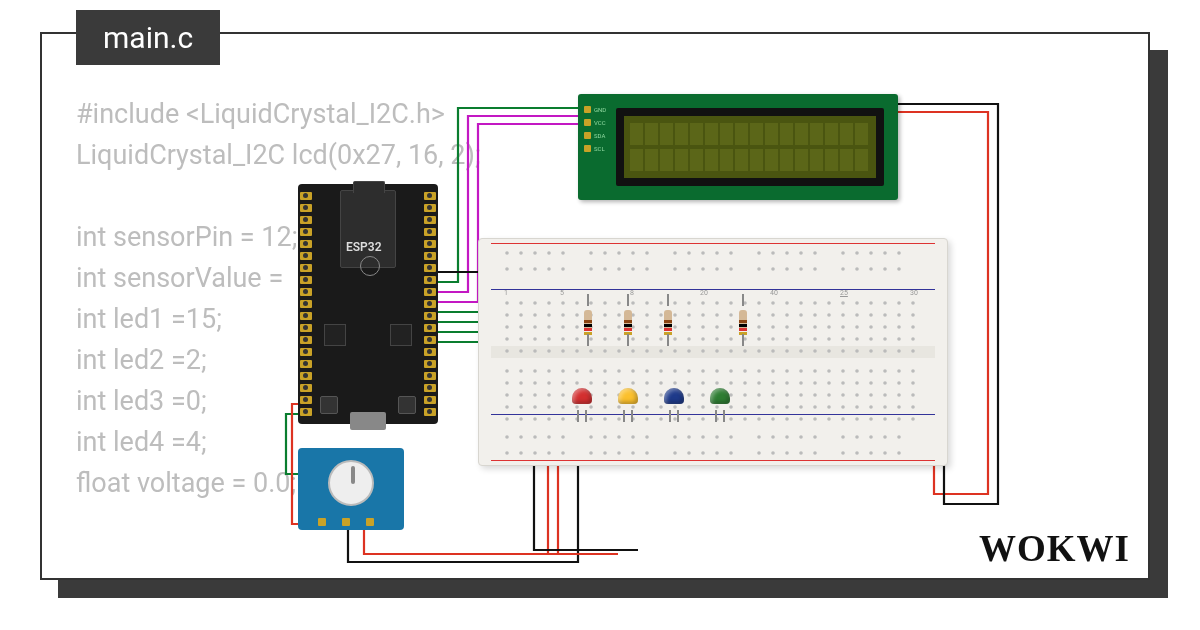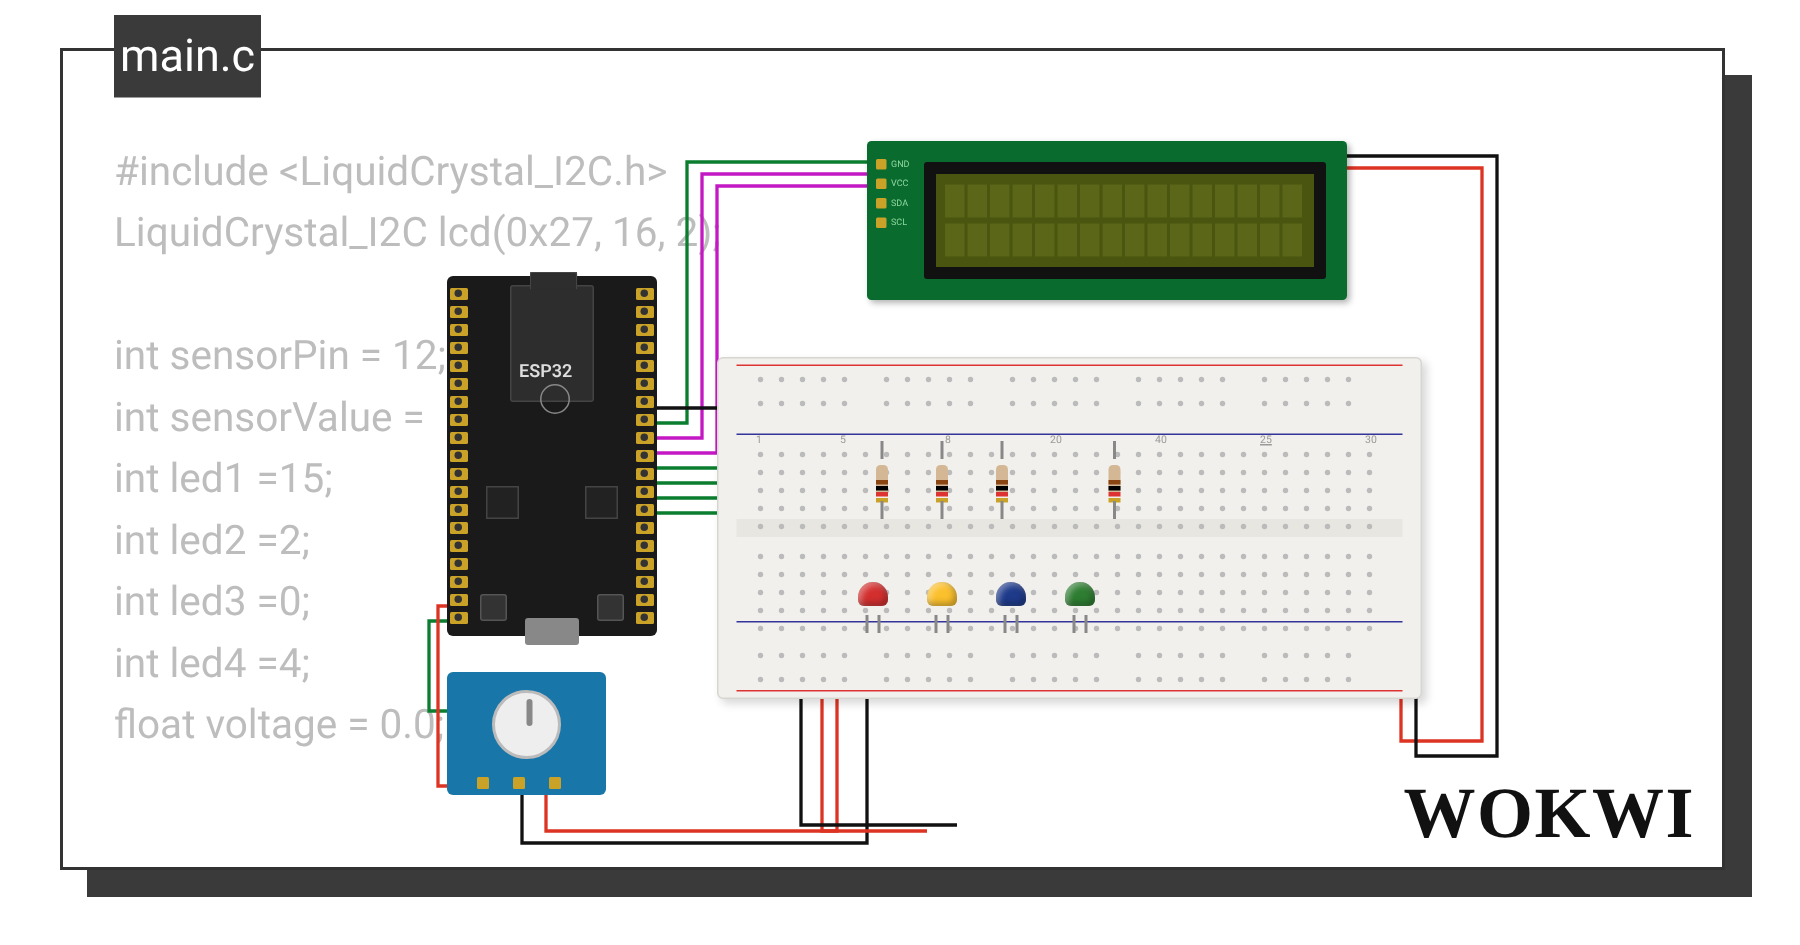--- a/index.html
+++ b/index.html
@@ -27,40 +27,40 @@
     height: 548px;
     background: #fff;
     border: 2px solid #333;
   }
   .tab {
     position: absolute;
     left: 76px;
     top: 10px;
     background: #3a3a3a;
     color: #fff;
-    padding: 10px 4px;
+    padding: 10px 27px;
     font-size: 30px;
     font-weight: 400;
     z-index: 10;
   }
   .code-area {
     position: absolute;
     left: 76px;
     top: 94px;
     color: #bdbdbd;
     font-size: 27px;
     line-height: 1.52;
     font-family: -apple-system, BlinkMacSystemFont, "Segoe UI", Roboto, sans-serif;
     white-space: pre;
   }
   .logo {
     position: absolute;
     right: 70px;
     bottom: 60px;
-    font-size: 48px;
+    font-size: 37px;
     font-weight: 600;
     color: #111;
     letter-spacing: 1px;
     font-family: Georgia, serif;
   }
   .circuit {
     position: absolute;
     left: 298px;
     top: 94px;
     width: 820px;

